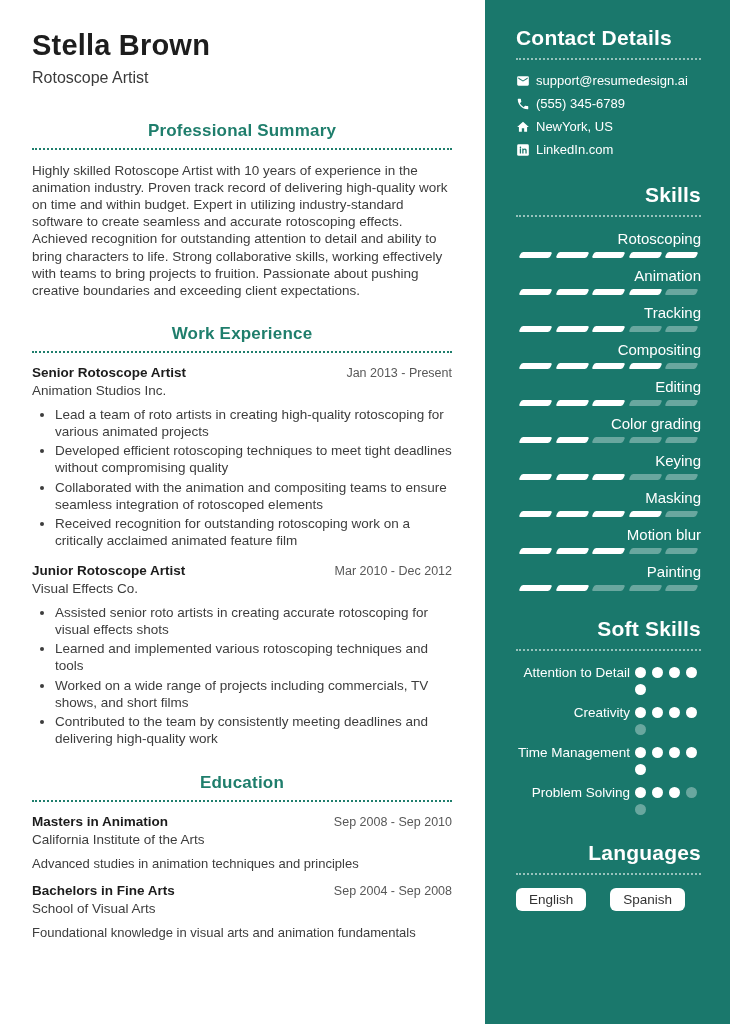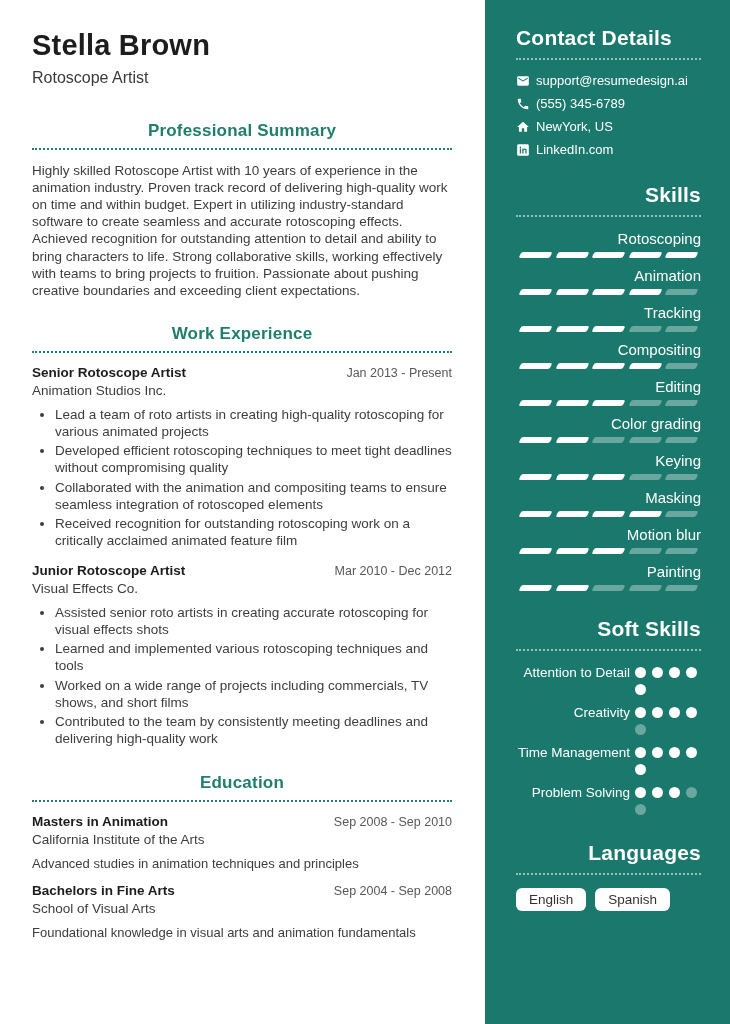--- a/index.html
+++ b/index.html
@@ -68,21 +68,21 @@
     background: rgba(255,255,255,0.35);
   }
   .seg.on { background: #ffffff; }
 
   .soft { display: flex; justify-content: space-between; margin-bottom: 9px; }
   .soft-name { font-size: 13.5px; color: #ffffff; width: 114px; line-height: 1.35; }
   .dots { width: 66px; display: flex; flex-wrap: wrap; column-gap: 6px; row-gap: 6px; align-content: flex-start; padding-top: 3px; }
   .dot { width: 11px; height: 11px; border-radius: 50%; background: rgba(255,255,255,0.35); }
   .dot.on { background: #ffffff; }
 
-  .chips { display: flex; gap: 9px; flex-wrap: wrap; }
+  .chips { display: flex; gap: 24px; flex-wrap: wrap; }
   .chip {
     background: #ffffff; color: #333333;
     font-size: 13.5px; padding: 4px 13px; border-radius: 6px;
   }
 </style>
 </head>
 <body>
 
 <div class="page">
 

